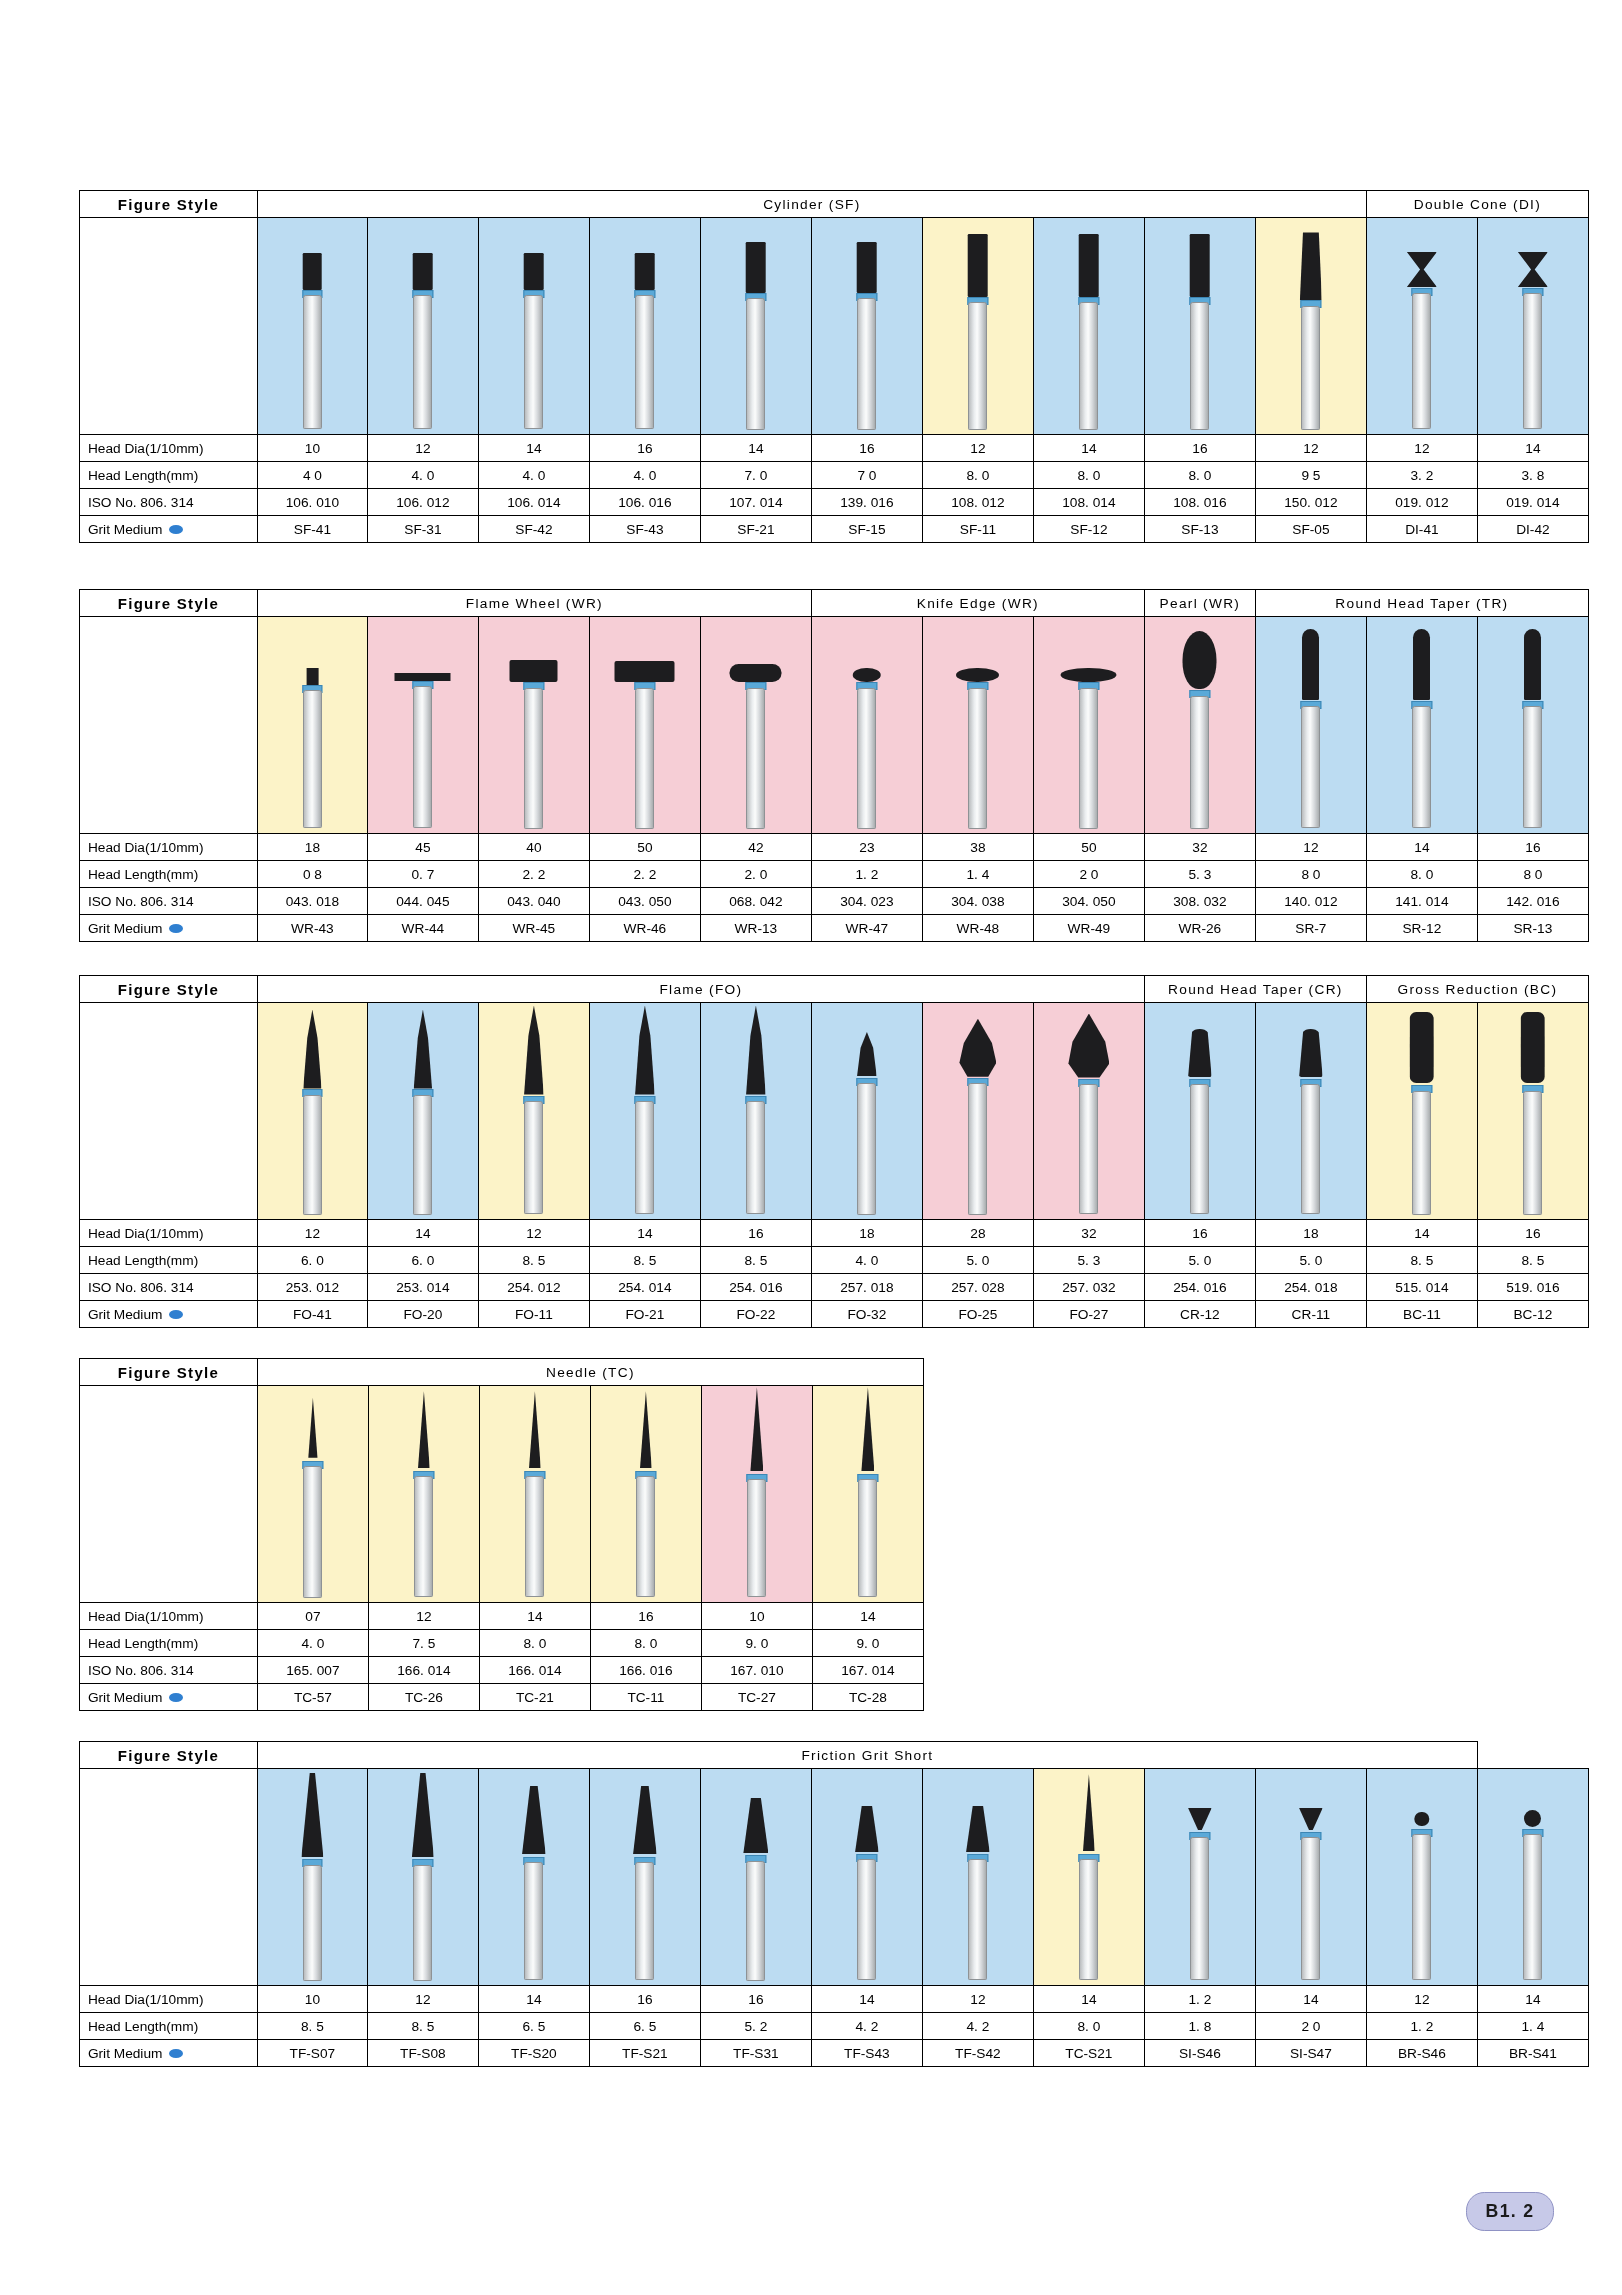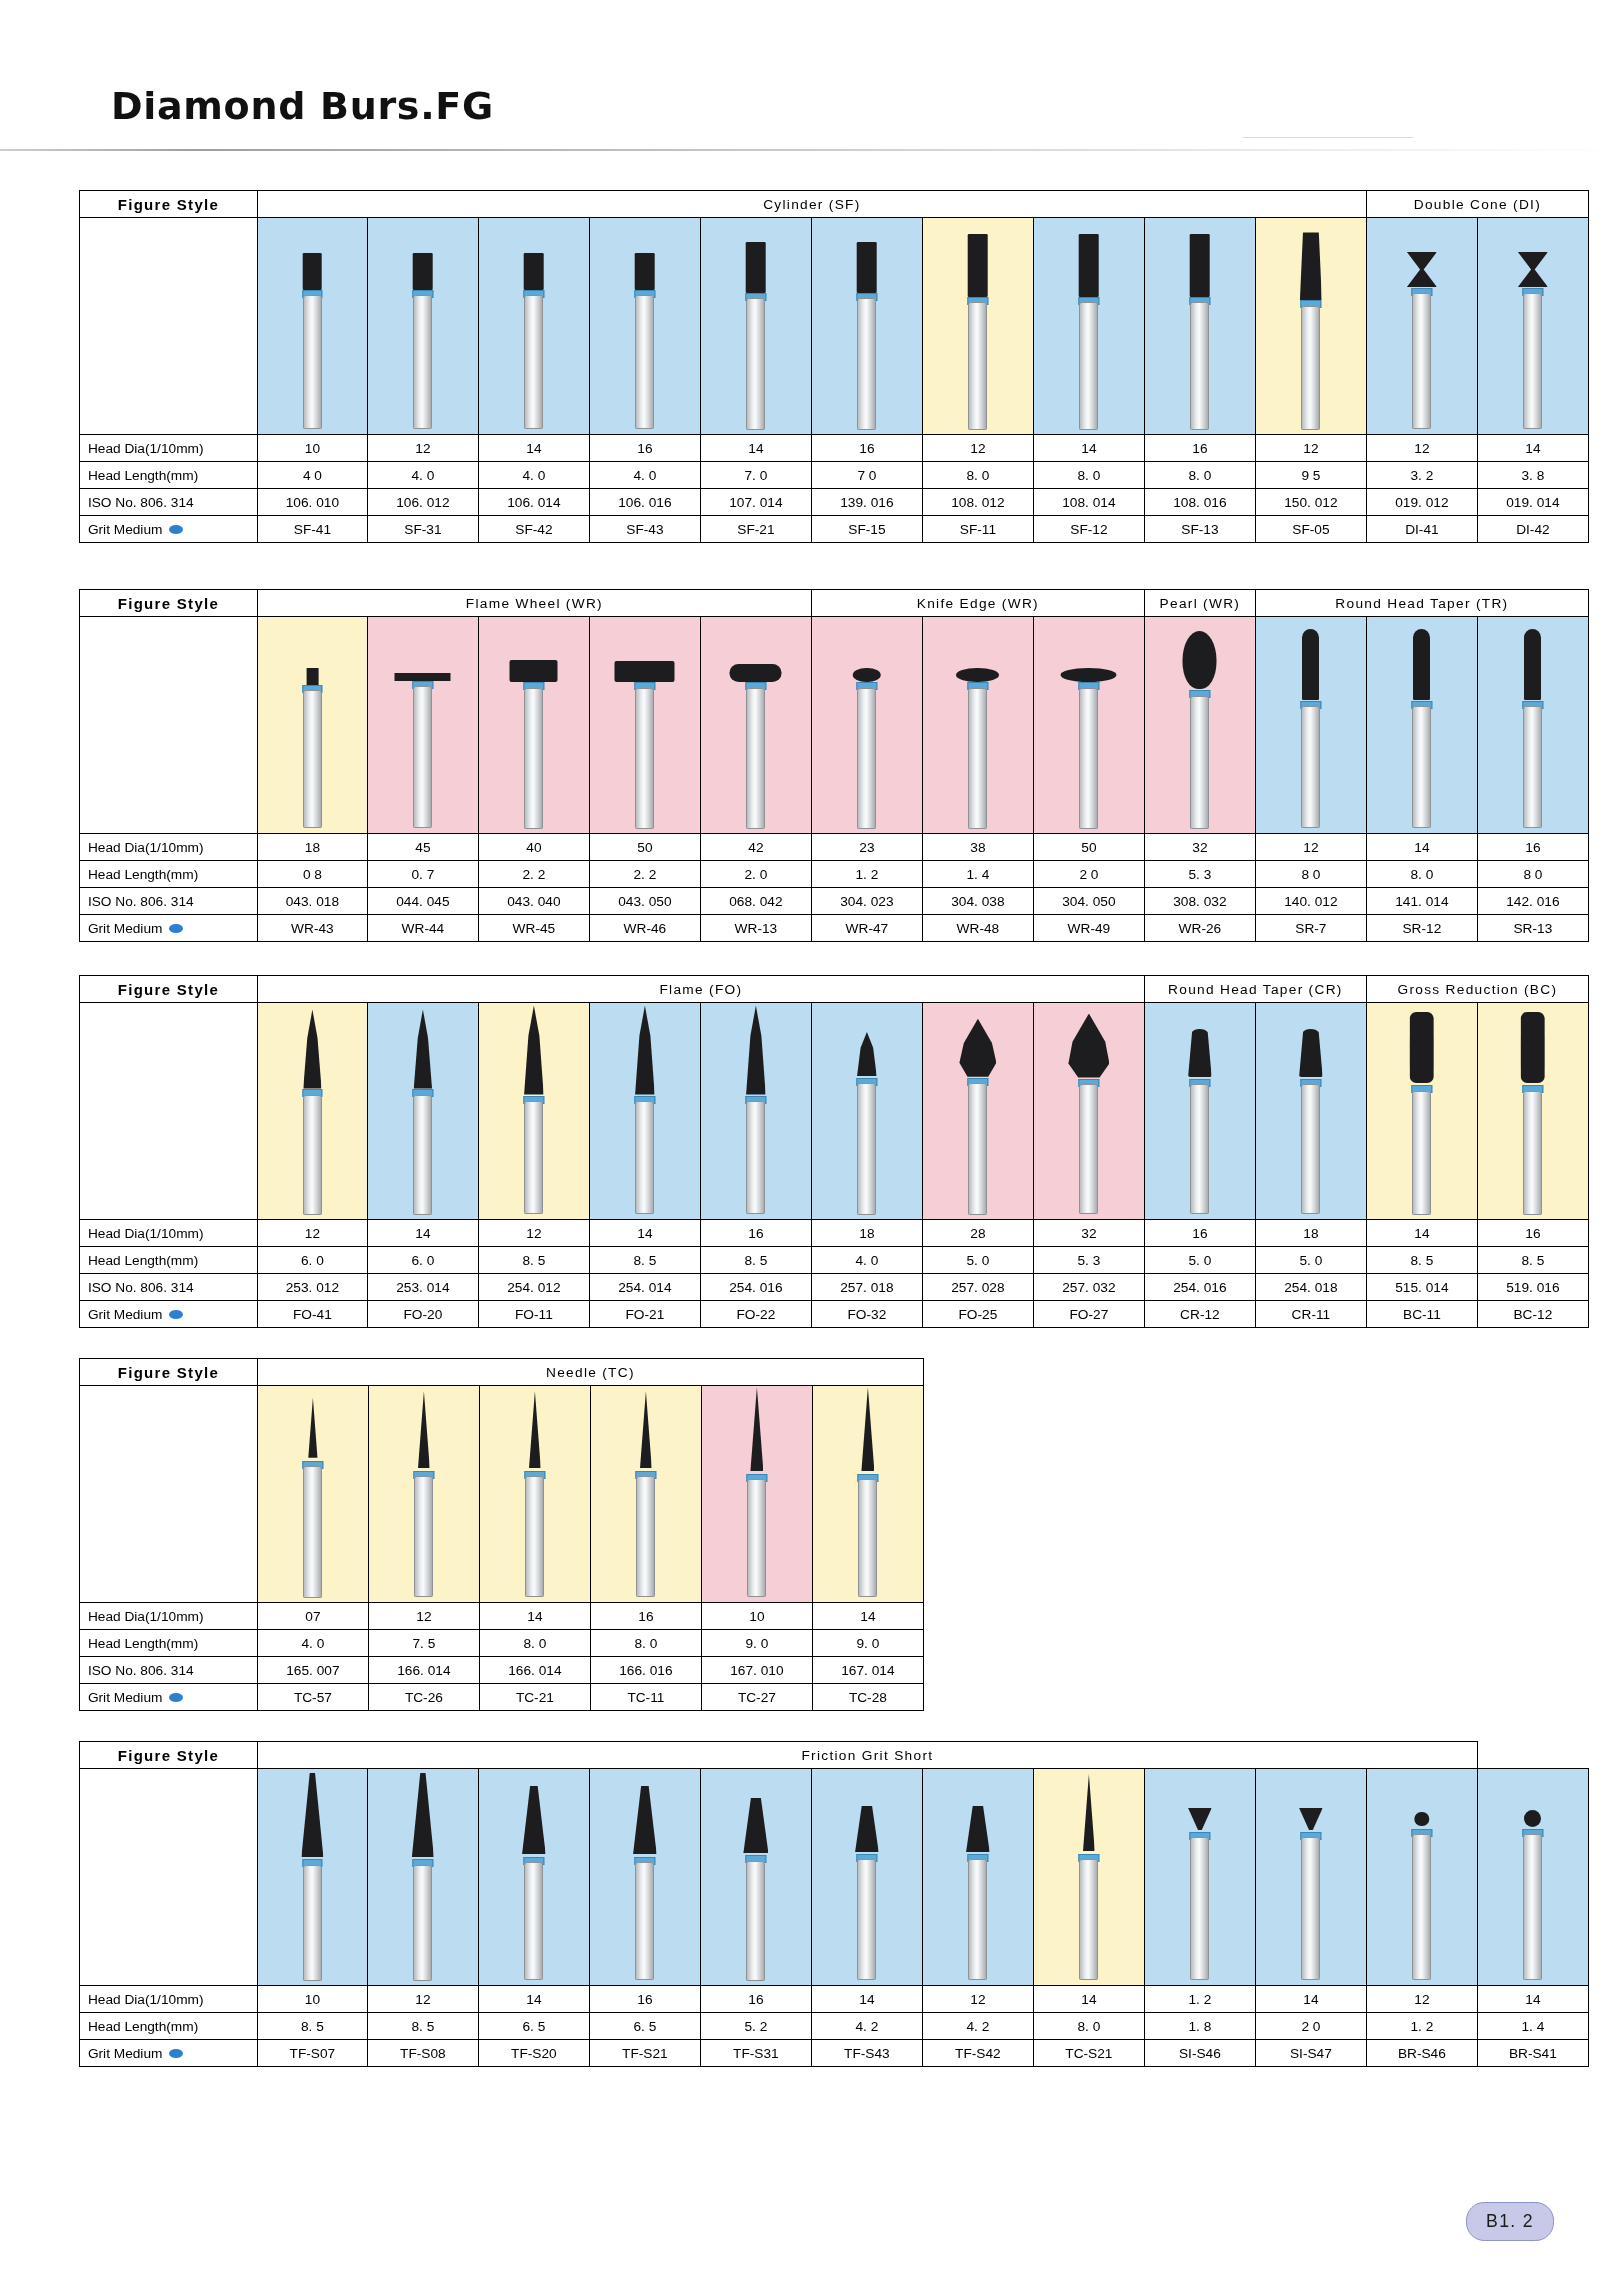--- a/index.html
+++ b/index.html
@@ -71,37 +71,32 @@
   .collar{
     position:absolute;left:50%;transform:translateX(-50%);
     width:18.3px;height:5.9px;background:#5aa9d8;border:0.7px solid #3c86b4;
   }
   .head{
     position:absolute;left:50%;transform:translateX(-50%);
     background:#1d1d1f;
   }
 
   .page-badge{
-    position:absolute;right:69px;bottom:54px;
+    position:absolute;right:69px;bottom:64px;
     width:86px;height:37px;border-radius:18.3px;
     background:#c7c9e8;border:0.7px solid #8f92c4;
-    color:#1b1b1b;font-size:17.7px;font-weight:normal;
+    color:#1b1b1b;font-size:17.7px;font-weight:bold;
     display:flex;align-items:center;justify-content:center;letter-spacing:1.3px;
   }
 </style>
 </head>
 <body>
 
 <div class="page">
 
-  <div class="header">
-    <div class="header-title">Diamond Burs.FG</div>
-    <div class="header-rule"></div>
-    <div class="header-rule2"></div>
-  </div>
 
   <div id="tables-root">
       <table class="tbl" style="left: 79px; top: 190px;">
         <colgroup>
           <col style="width:169px">
           <col style="width:110px">
           <col style="width:111px">
           <col style="width:111px">
           <col style="width:111px">
           <col style="width:111px">

